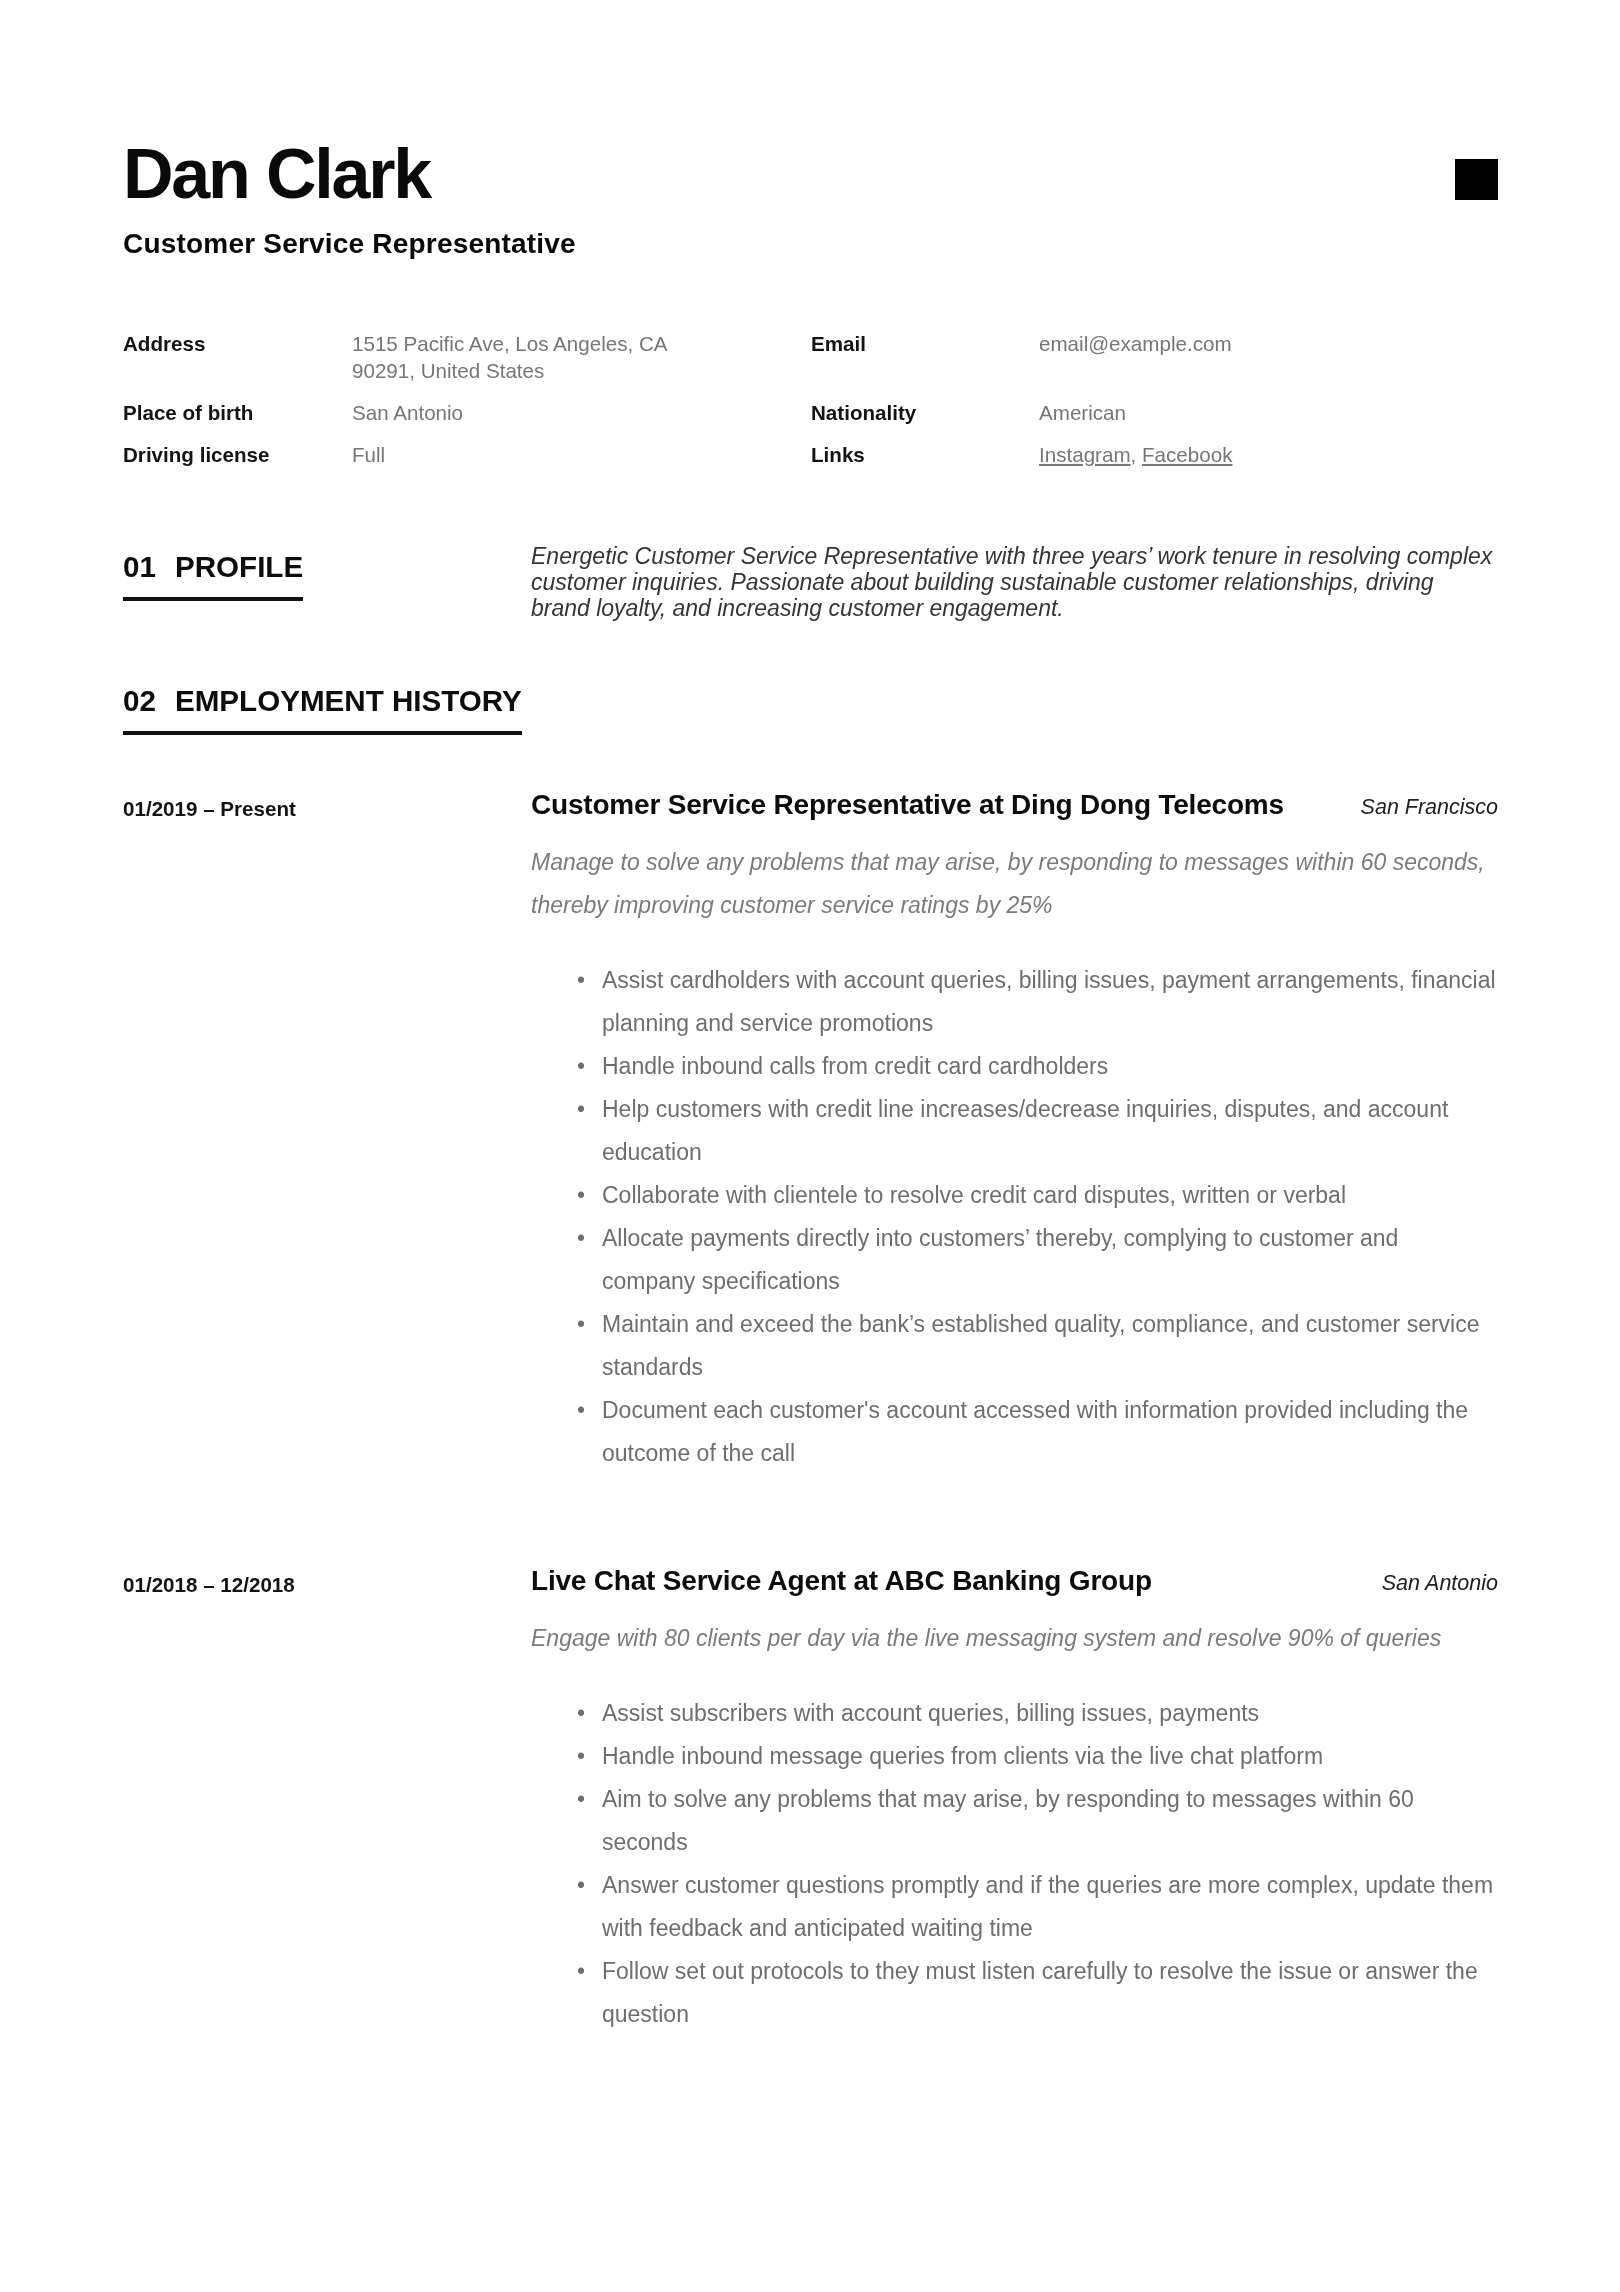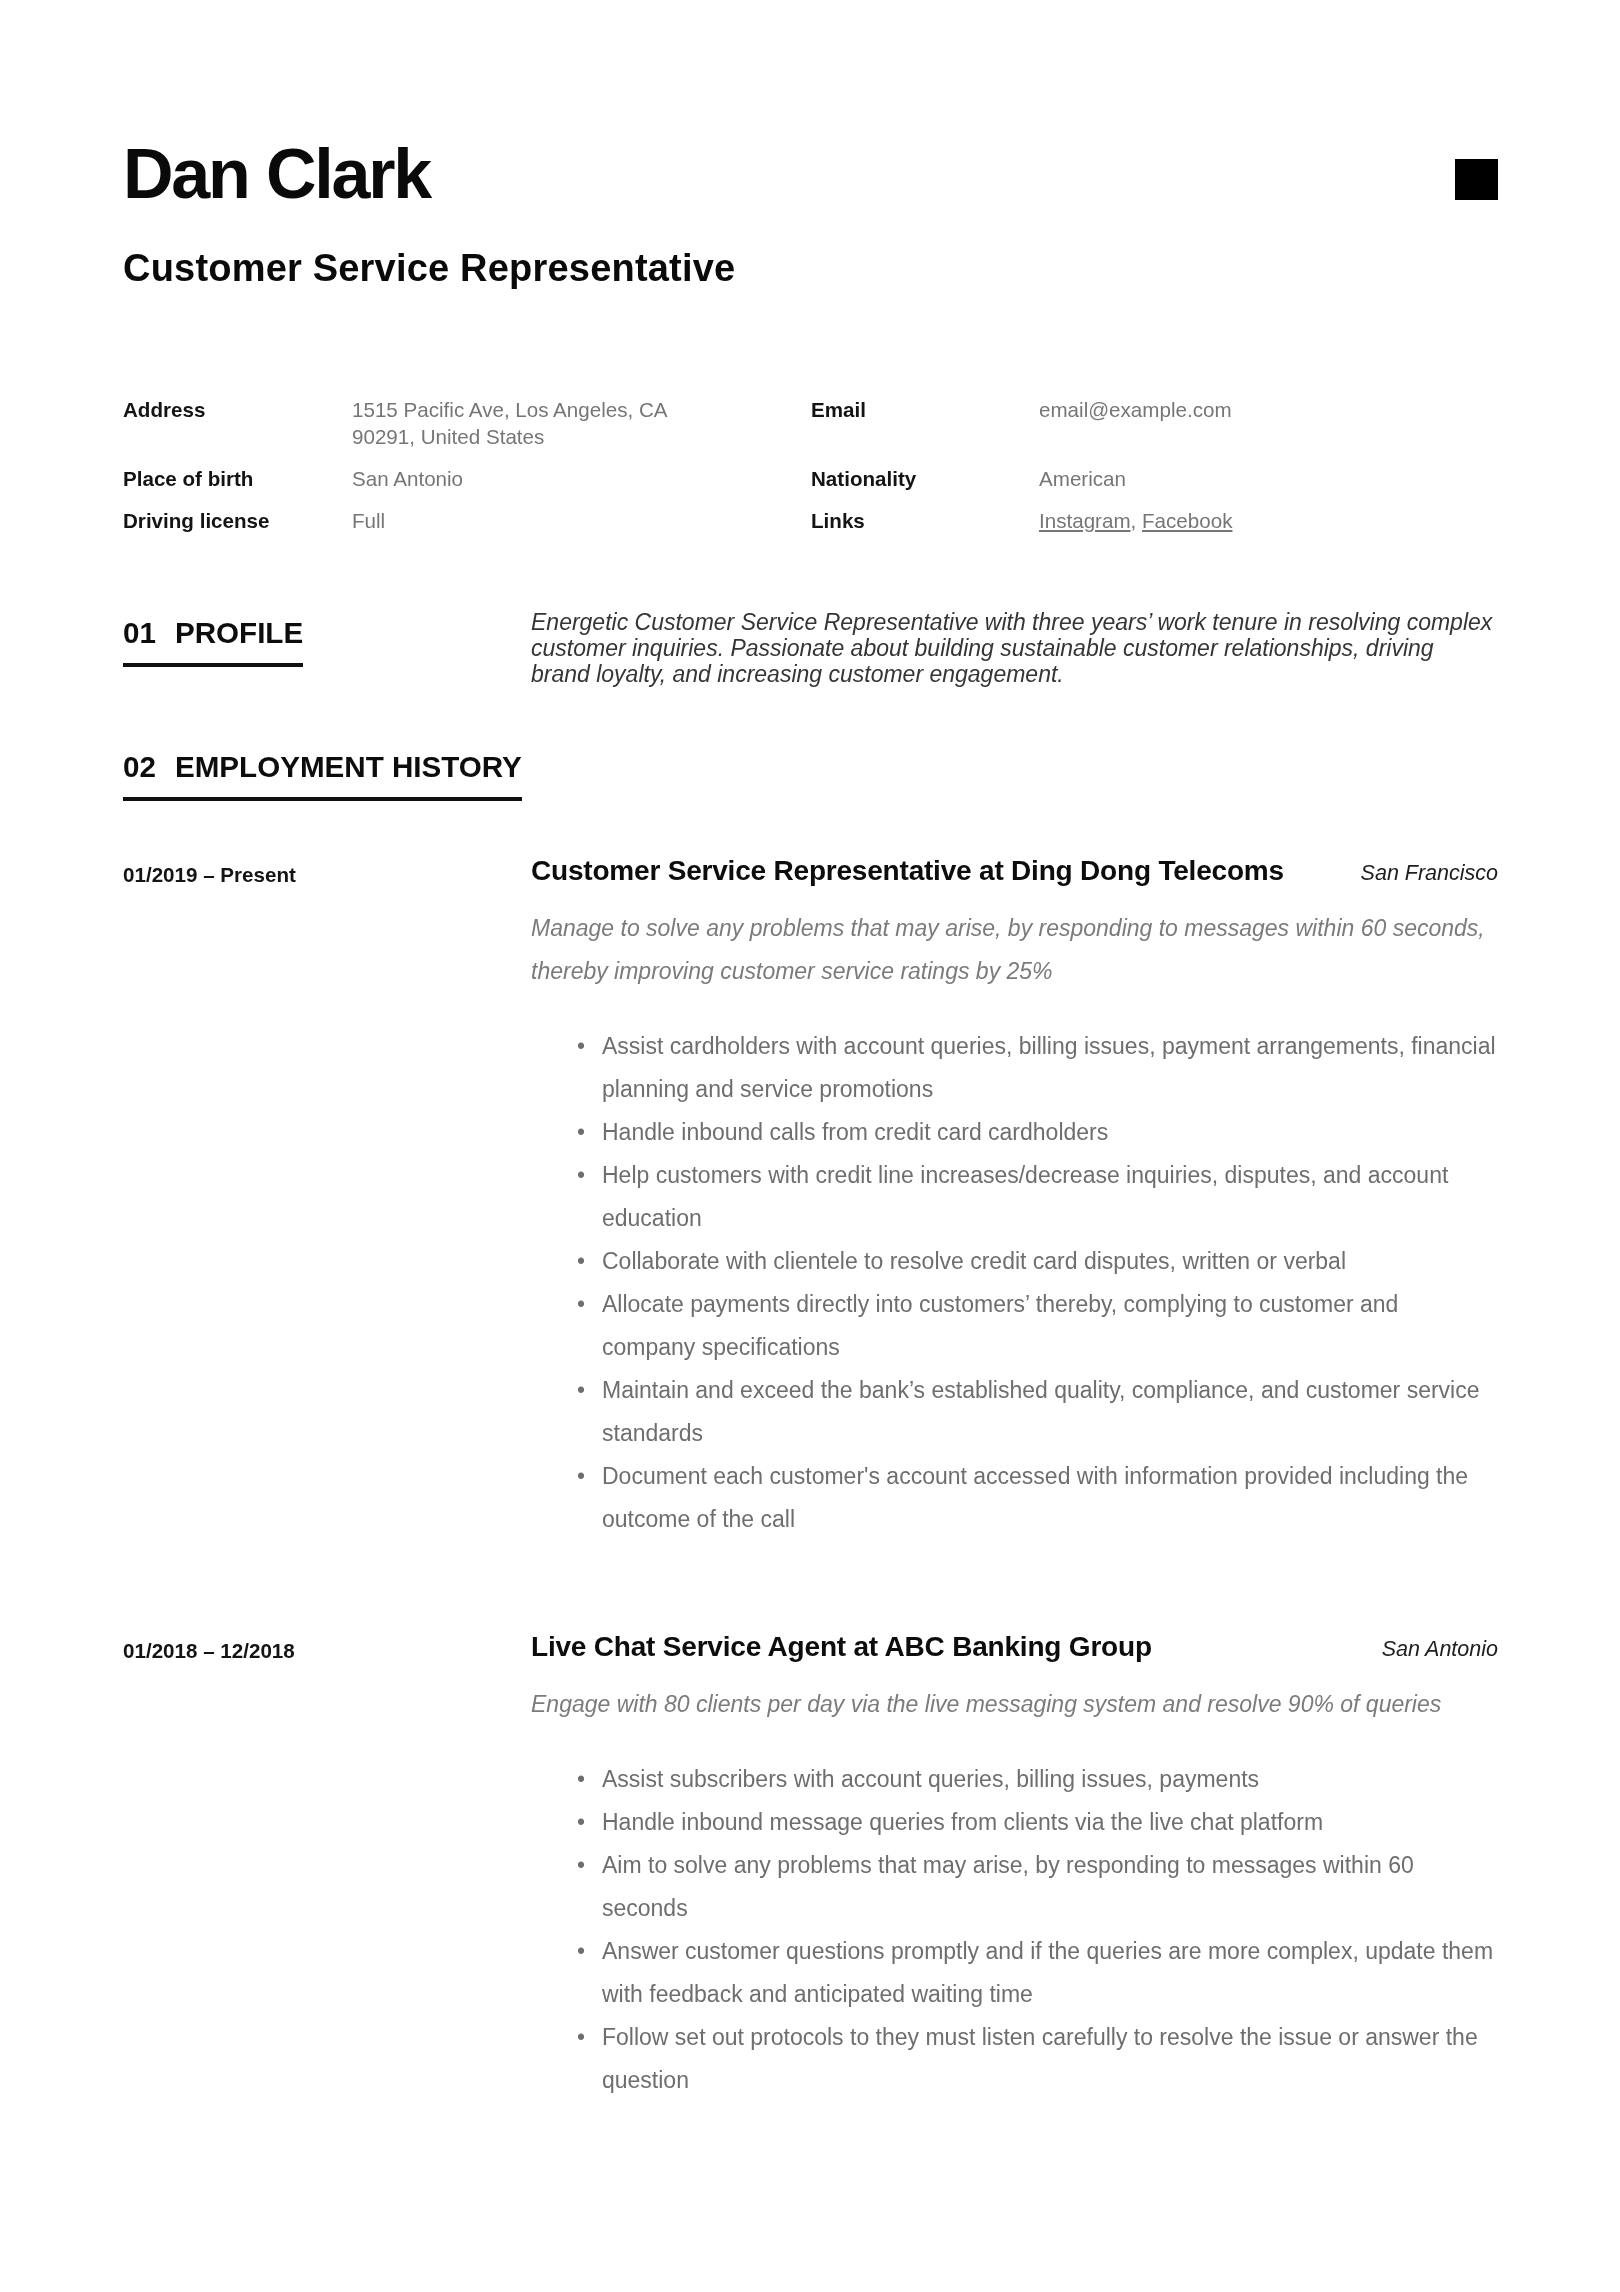--- a/index.html
+++ b/index.html
@@ -20,30 +20,30 @@
   .name {
     font-size: 70px;
     font-weight: 700;
     letter-spacing: -2.2px;
     line-height: 1.0;
     color: #0a0a0a;
     white-space: nowrap;
   }
   .accent-square { width: 43px; height: 41px; background: #000000; margin-top: 19.7px; }
   .subtitle {
-    margin-top: 38px;
-    font-size: 38px;
+    margin-top: 19px;
+    font-size: 28px;
     font-weight: 700;
     letter-spacing: 0.2px;
     color: #0a0a0a;
   }
 
   
   .contact {
-    margin-top: 106px;
+    margin-top: 70px;
     display: grid;
     grid-template-columns: 229px 459px 228px 1fr;
     row-gap: 15px;
     font-size: 20.6px;
     line-height: 27px;
     align-items: start;
   }
   .contact .label { font-weight: 700; color: #141414; }
   .contact .value { color: #767676; }
   .contact .value.address { max-width: 358px; }

